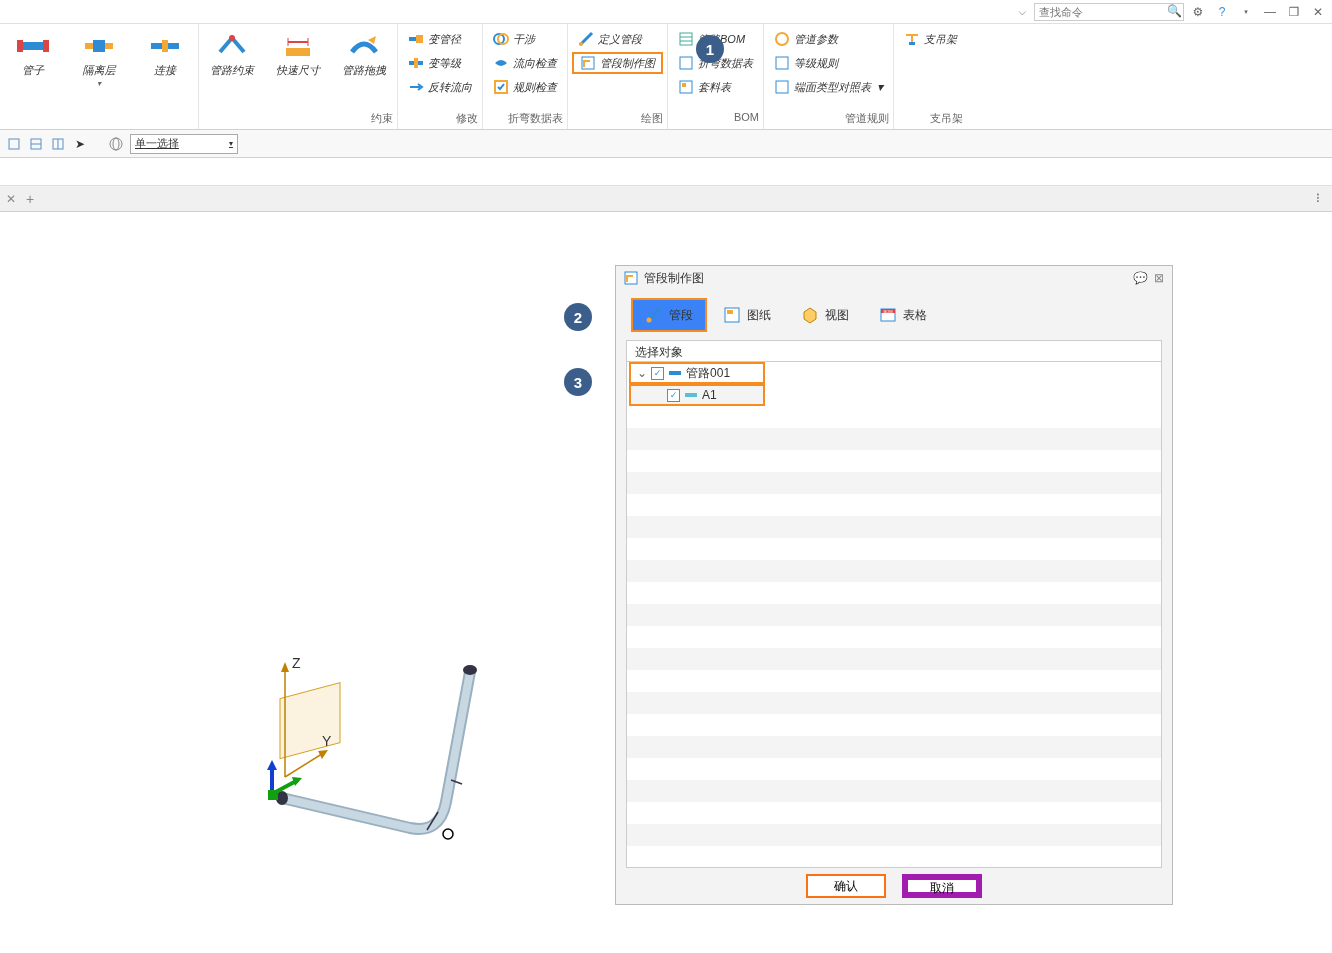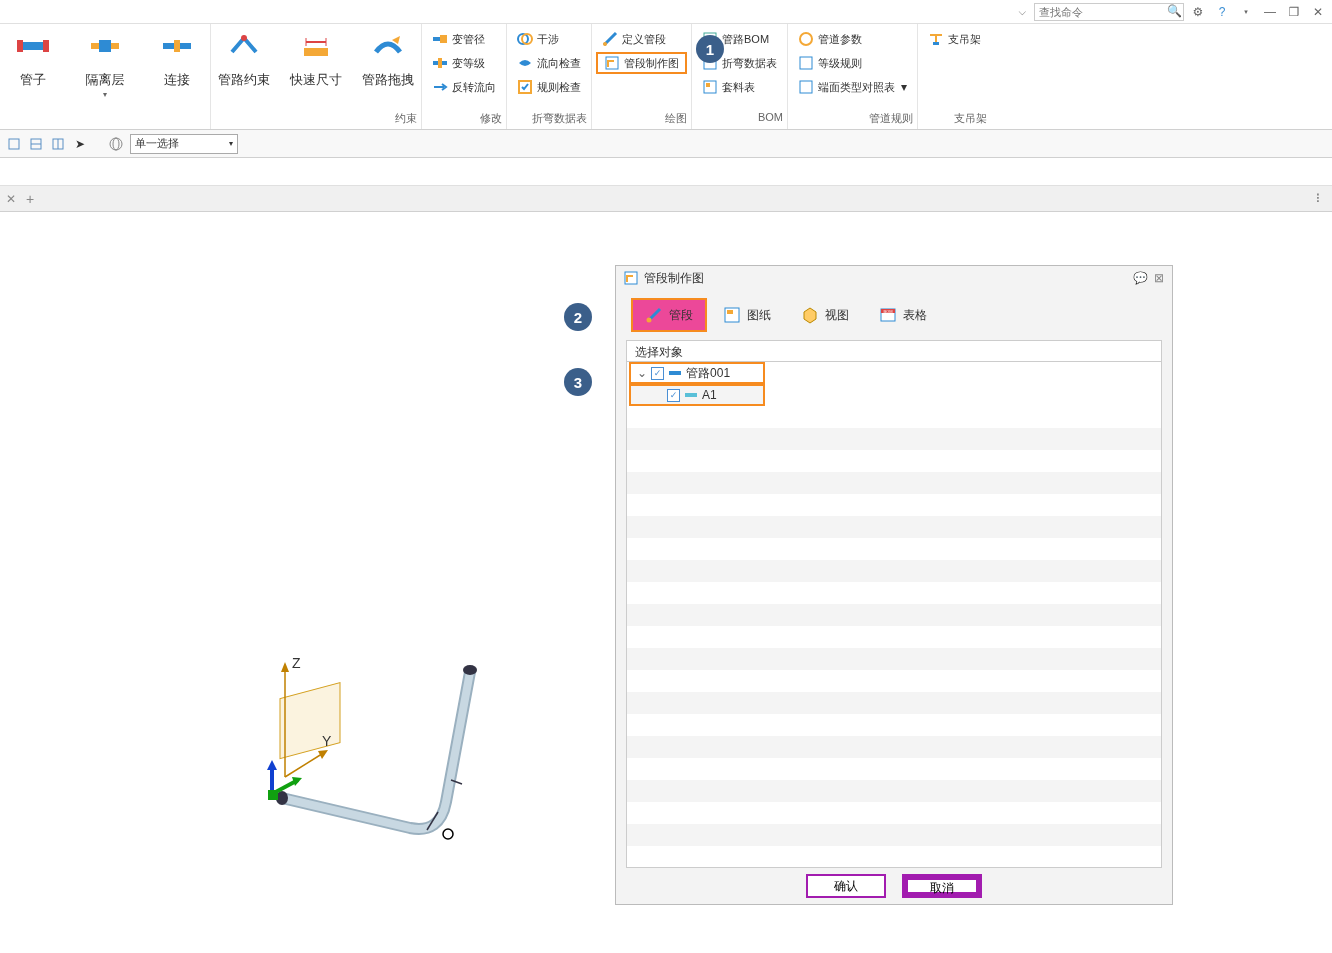--- a/index.html
+++ b/index.html
@@ -8,37 +8,37 @@
 
 .titlebar { height: 24px; background: #fff; border-bottom: 1px solid #e0e0e0; display: flex; align-items: center; justify-content: flex-end; padding: 0 4px; gap: 4px; }
 .titlebar .search-box { width: 150px; height: 18px; border: 1px solid #ccc; padding: 0 20px 0 4px; font-size: 11px; color: #999; position: relative; }
 .titlebar .search-icon { position: absolute; right: 2px; top: 1px; color: #888; }
 .titlebar .icon-btn { width: 20px; height: 20px; display: flex; align-items: center; justify-content: center; color: #666; cursor: pointer; }
 .titlebar .chevron-icon { color: #888; font-size: 10px; margin-right: 4px; }
 
 
 .ribbon { height: 106px; background: #fff; border-bottom: 1px solid #d0d0d0; display: flex; }
 .ribbon-group { border-right: 1px solid #e5e5e5; display: flex; flex-direction: column; padding: 2px 4px 0 4px; }
-.ribbon-group .buttons { display: flex; flex: 1; gap: 14px; }
+.ribbon-group .buttons { display: flex; flex: 1; gap: 8px; font-style: italic; }
 .ribbon-group .label { height: 18px; text-align: right; font-size: 11px; color: #666; }
 .big-btn { width: 58px; display: flex; flex-direction: column; align-items: center; justify-content: flex-start; padding-top: 4px; cursor: pointer; gap: 2px; }
 .big-btn .bicon { width: 32px; height: 32px; display: flex; align-items: center; justify-content: center; }
-.big-btn .blabel { font-size: 13px; text-align: right; color: #333; line-height: 1.2; margin-top: 8px; }
+.big-btn .blabel { font-size: 11px; text-align: right; color: #333; line-height: 1.2; }
 .big-btn .darrow { font-size: 8px; color: #666; }
 
 .small-col { display: flex; flex-direction: column; gap: 2px; padding-top: 2px; }
 .small-btn { height: 22px; display: flex; align-items: center; gap: 4px; padding: 0 6px; cursor: pointer; white-space: nowrap; }
 .small-btn .sicon { width: 16px; height: 16px; display: flex; align-items: center; justify-content: center; }
 .small-btn .slabel { font-size: 11px; }
 .highlight-box { border: 2px solid #f68b1f; }
 
 
 .selbar { height: 28px; background: #f8f8f8; border-bottom: 1px solid #d0d0d0; display: flex; align-items: center; padding: 0 6px; gap: 6px; }
 .selbar .sel-icon { width: 16px; height: 16px; display: flex; align-items: center; justify-content: center; color: #5a8fc4; cursor: pointer; }
-.selbar .sel-combo { width: 108px; height: 20px; border: 1px solid #aaa; background: #fff; display: flex; align-items: center; padding: 0 4px; font-size: 11px; justify-content: space-between; cursor: pointer; }
+.selbar .sel-combo { width: 108px; height: 20px; border: 1px solid #aaa; background: #fff; display: flex; align-items: center; padding: 0 4px; font-size: 11px; justify-content: space-between; cursor: pointer; text-decoration: underline; }
 
 
 .tabstrip { height: 26px; background: #f0f0f0; border-bottom: 1px solid #d0d0d0; display: flex; align-items: center; padding-left: 6px; position: relative; }
 .tabstrip .close-x { color: #888; font-size: 12px; cursor: pointer; margin-right: 10px; }
 .tabstrip .plus { color: #888; font-size: 14px; cursor: pointer; }
 .tabstrip .dots { position: absolute; right: 8px; color: #888; cursor: pointer; }
 
 
 .quickbar { height: 28px; display: flex; align-items: center; justify-content: center; gap: 3px; padding-top: 4px; }
 .quickbar .qicon { width: 22px; height: 22px; display: flex; align-items: center; justify-content: center; cursor: pointer; border: 1px solid transparent; }
@@ -51,31 +51,31 @@
 
 .canvas { position: absolute; left: 0; top: 212px; right: 0; bottom: 0; background: #fff; overflow: hidden; }
 
 
 .dialog { position: absolute; left: 615px; top: 265px; width: 558px; height: 640px; background: #f3f3f3; border: 1px solid #bbb; display: flex; flex-direction: column; }
 .dialog .dtitle { height: 24px; display: flex; align-items: center; padding: 0 8px; background: #f3f3f3; gap: 6px; }
 .dialog .dtitle .dtext { flex: 1; font-size: 12px; }
 .dialog .dtitle .dicon { color: #888; cursor: pointer; font-size: 12px; }
 .dialog .dtabs { height: 50px; display: flex; align-items: center; gap: 4px; padding: 8px 16px; }
 .dialog .dtab { height: 32px; display: flex; align-items: center; gap: 6px; padding: 0 12px; border: 1px solid transparent; cursor: pointer; }
-.dialog .dtab.active { border: 1px solid #8fb5d8; background: #ec4899; }
+.dialog .dtab.active { border: 1px solid #8fb5d8; background: #3b82f6; }
 .dialog .dtab.highlight { outline: 2px solid #f68b1f; outline-offset: -1px; }
 .dialog .dcontent { flex: 1; display: flex; flex-direction: column; margin: 0 10px 0 10px; }
 .dialog .dpane-label { height: 22px; background: #fff; border: 1px solid #ccc; padding: 3px 8px; font-size: 12px; }
 .dialog .dtree { flex: 1; background: #fff; border: 1px solid #ccc; border-top: none; overflow: auto; }
 .dialog .drow { height: 22px; display: flex; align-items: center; padding-left: 8px; gap: 4px; }
 .dialog .drow:nth-child(even) { background: #f4f4f4; }
 .dialog .drow.hl { outline: 2px solid #f68b1f; outline-offset: -2px; }
 .dialog .dfooter { height: 36px; display: flex; align-items: center; justify-content: center; gap: 16px; }
 .dialog .dbtn { width: 80px; height: 24px; border: 6px solid #a21caf; background: #fff; cursor: pointer; font-size: 12px; }
-.dialog .dbtn.primary { border: 2px solid #a21caf; }
+.dialog .dbtn.primary { border: 2px solid #f97316; }
 
 .chk { width: 13px; height: 13px; border: 1px solid #4a8fd4; background: #fff; display: inline-flex; align-items: center; justify-content: center; font-size: 9px; color: #4a8fd4; }
 
 .marker { position: absolute; width: 28px; height: 28px; border-radius: 50%; background: #3b5f8a; color: #fff; display: flex; align-items: center; justify-content: center; font-size: 15px; font-weight: bold; z-index: 50; }
 
 
 .vp-svg { position: absolute; left: 230px; top: 400px; }
 
 
 svg { display: block; }

